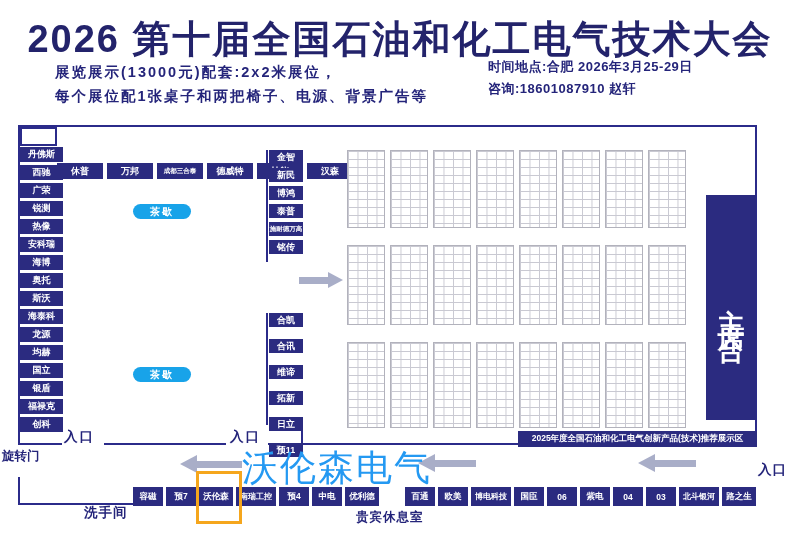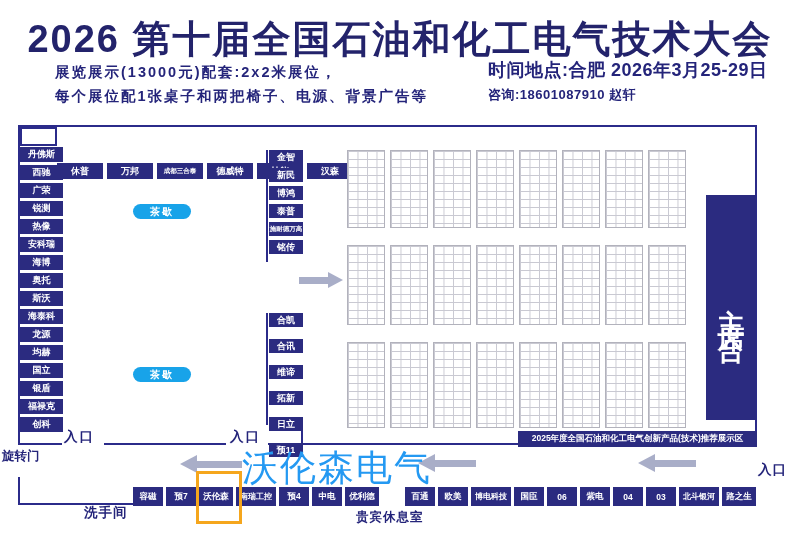--- a/index.html
+++ b/index.html
@@ -17,21 +17,21 @@
   html,body{margin:0;padding:0;}
   body{font-family:"Liberation Sans","DejaVu Sans",sans-serif;background:#fff;}
   .canvas{position:relative;width:800px;height:536px;background:#fff;overflow:hidden;}
 
   
   .title{position:absolute;left:0;top:14px;width:800px;text-align:center;
     font-size:38px;font-weight:bold;letter-spacing:2px;color:var(--title);}
   .sub-left{position:absolute;left:55px;top:60px;color:var(--text);
     font-size:14.5px;font-weight:bold;letter-spacing:2px;line-height:24px;}
   .sub-right{position:absolute;left:488px;top:58px;color:var(--text);}
-  .sub-right .l1{font-size:18px;font-weight:bold;letter-spacing:.5px;}
+  .sub-right .l1{font-size:13px;font-weight:bold;letter-spacing:.5px;}
   .sub-right .l2{font-size:10px;font-weight:bold;margin-top:4px;}
   .sub-right .l3{font-size:13px;font-weight:bold;margin-top:4px;letter-spacing:.5px;}
 
   
   .wall{position:absolute;background:var(--wall);}
 
   
   .booth{background:var(--navy);color:#fff;font-weight:bold;font-size:9px;
     display:flex;align-items:center;justify-content:center;white-space:nowrap;overflow:hidden;}
   .booth.xs{font-size:6.5px;}

